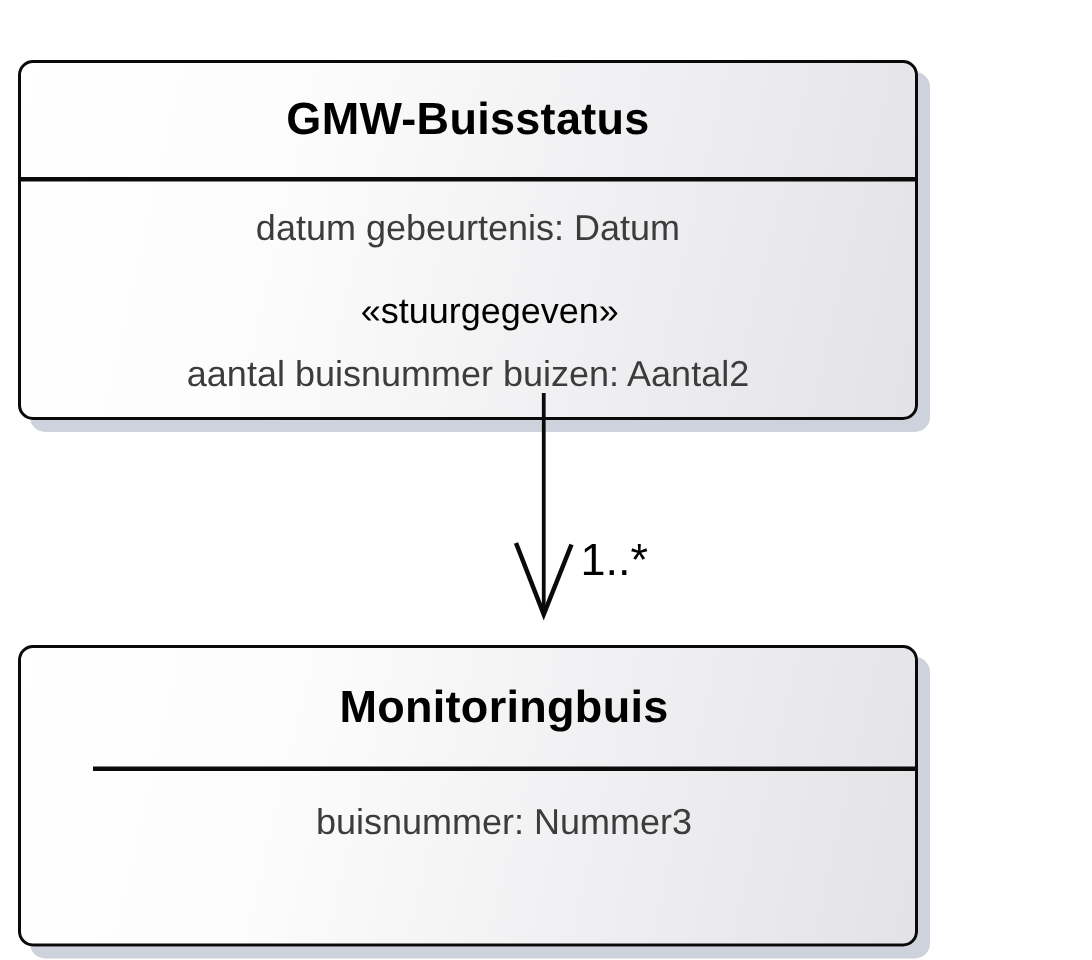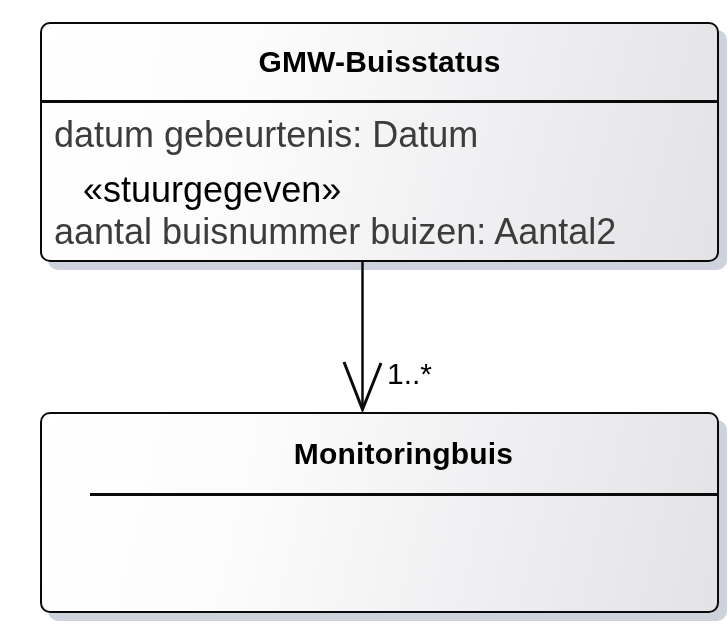--- a/index.html
+++ b/index.html
@@ -6,47 +6,49 @@
   html, body {
     width: 728px; height: 640px;
     background: #ffffff;
     font-family: "Liberation Sans", sans-serif;
     overflow: hidden;
   }
   body { position: relative; }
 
   .uml-class {
     position: absolute;
-    left: 40px;
-    width: 679px;
+    left: 12px;
+    width: 600px;
     border: 2.5px solid #0a0a0a;
     border-radius: 10px;
     background: linear-gradient(103deg, #ffffff 0%, #fcfcfd 30%, #e3e3e6 100%);
     box-shadow: 8px 8px 0 0 #ced2dc;
+    margin-top: 18px;
   }
   .class-top { top: 22px; height: 240px; }
   .class-bottom { top: 412px; height: 201px; padding-left: 48px; }
 
   .class-header {
     display: flex;
     align-items: center;
     justify-content: center;
     border-bottom: 3px solid #0a0a0a;
     font-weight: bold;
     font-size: 30px;
     color: #000000;
     letter-spacing: 0.2px;
   }
   .class-top .class-header { height: 79px; }
   .class-bottom .class-header { height: 82px; }
 
   .attrs {
-    font-size: 36px;
+    font-size: 24px;
     color: #3c3c3c;
     padding: 13px 12px 0 12px;
+    text-align: center;
   }
   .class-bottom .attrs { padding-top: 16px; }
   .attr-line { line-height: 38px; white-space: nowrap; }
   .stereotype {
     margin-top: 17px;
     padding-left: 29px;
     color: #000000;
   }
   .after-stereotype { margin-top: 4px; }
 
@@ -86,16 +88,17 @@
     <polyline points="344,362 362.5,409.5 381,363" fill="none" stroke="#0a0a0a" stroke-width="3"></polyline>
   </svg>
 
   <div class="multiplicity">1..*</div>
 
   <section class="uml-class class-bottom">
     <header class="class-header">
       <span>Monitoringbuis</span>
     </header>
     <div class="attrs">
+      <div class="attr-line">buisnummer: Nummer3</div>
     </div>
   </section>
 
 </div>
 
 </body></html>

